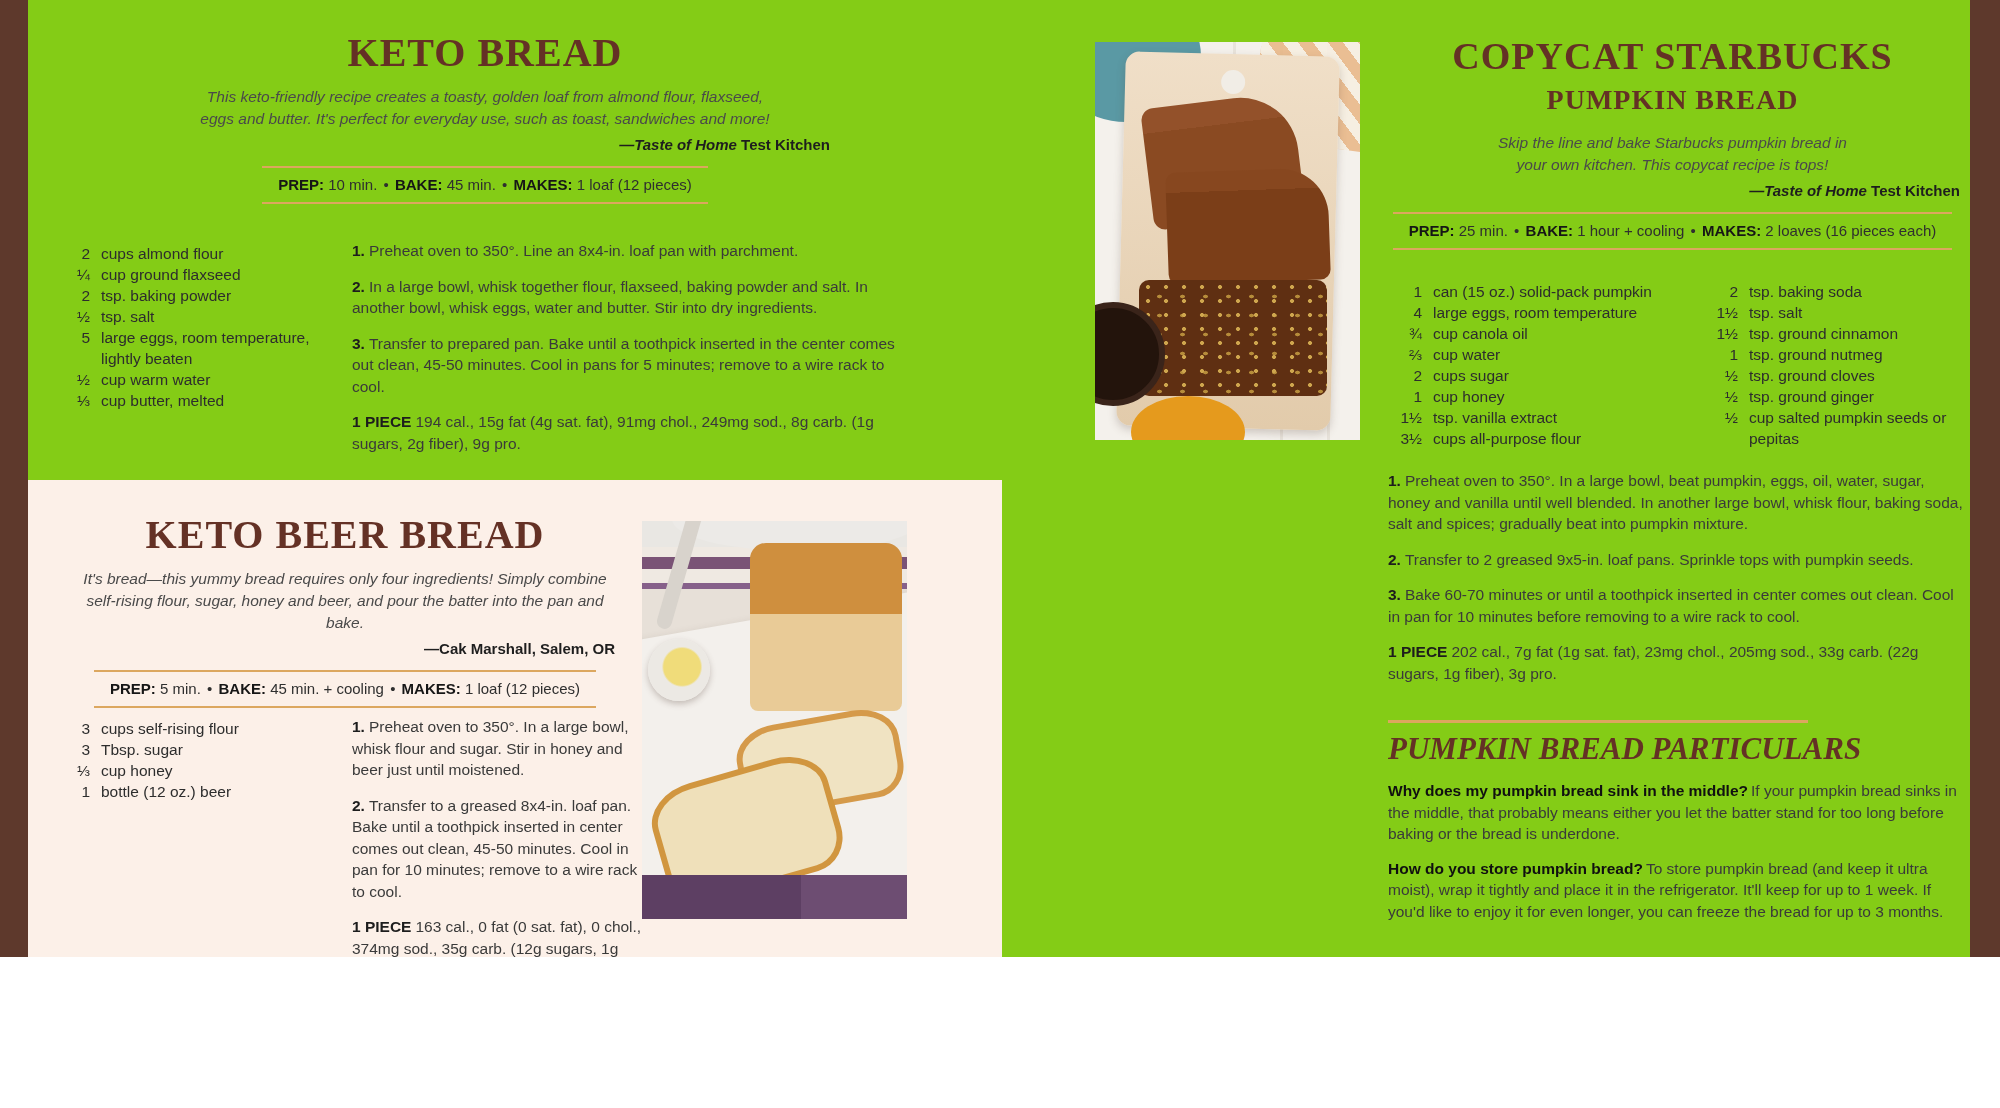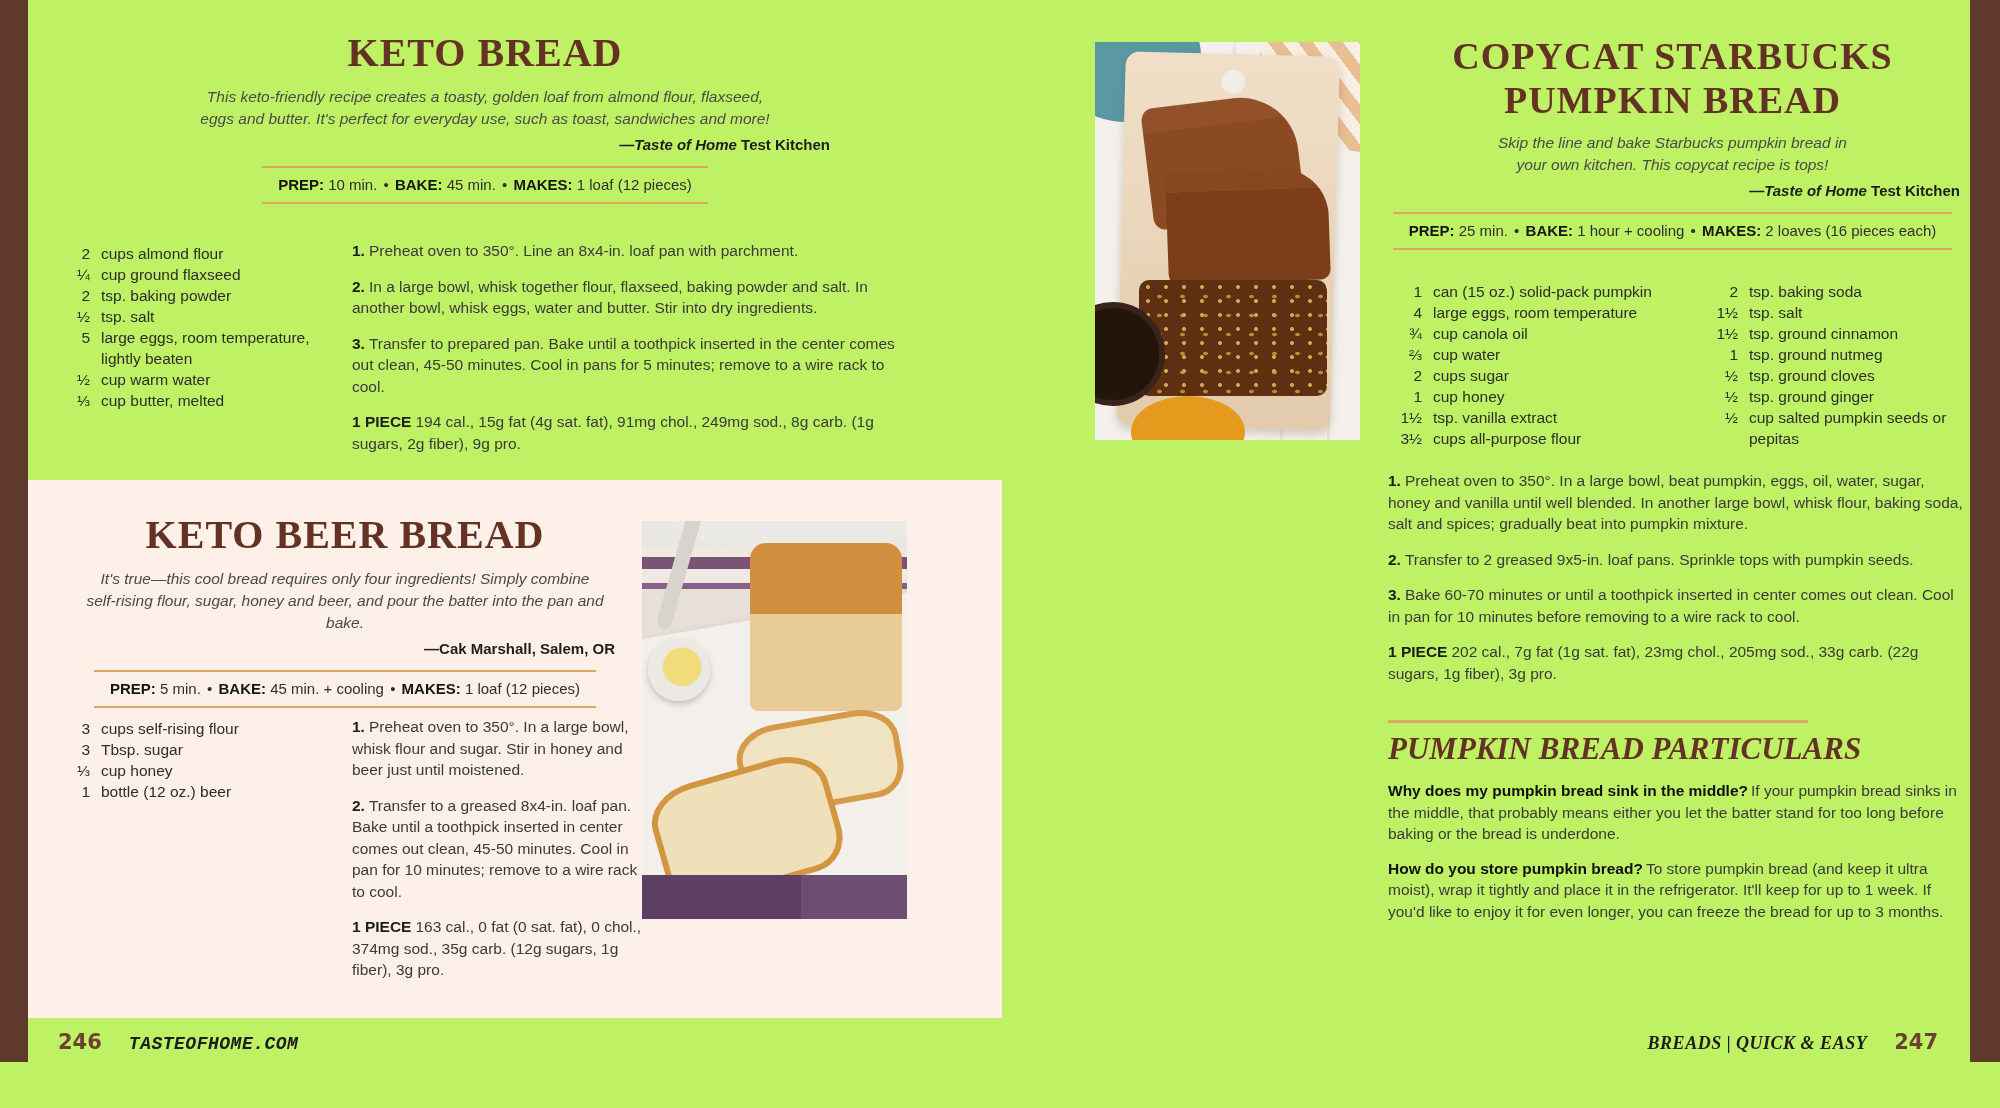--- a/index.html
+++ b/index.html
@@ -1,16 +1,16 @@
 <!DOCTYPE html>
 <html><head>
 <meta charset="utf-8">
 <style>
   html,body{margin:0;padding:0;background:#fff;}
-  .spread{position:relative;width:2000px;height:1108px;background:#bef264;overflow:hidden;
+  .spread{position:relative;width:2000px;height:957px;background:#84cc16;overflow:hidden;
           font-family:"Liberation Sans",sans-serif;color:#2f2f2f;}
 
   .strip{position:absolute;top:0;height:1062px;background:#5e392c;}
   .strip-left{left:0;width:28px;}
   .strip-right{right:0;width:30px;}
 
   .recipe-title{font-family:"Liberation Serif",serif;font-weight:bold;color:#643125;
                 font-size:40px;line-height:46px;letter-spacing:1px;}
   .desc{font-style:italic;font-size:15.5px;line-height:22px;color:#4a4a4a;margin-top:10px;}
   .attr{margin-top:6px;font-size:15px;font-weight:bold;color:#1e1e1e;text-align:right;}
@@ -156,21 +156,21 @@
     <p class="step"><b>2.</b><span>In a large bowl, whisk together flour, flaxseed, baking powder and salt. In another bowl, whisk eggs, water and butter. Stir into dry ingredients.</span></p>
     <p class="step"><b>3.</b><span>Transfer to prepared pan. Bake until a toothpick inserted in the center comes out clean, 45-50 minutes. Cool in pans for 5 minutes; remove to a wire rack to cool.</span></p>
     <p class="nutrition"><b>1 PIECE</b><span>194 cal., 15g fat (4g sat. fat), 91mg chol., 249mg sod., 8g carb. (1g sugars, 2g fiber), 9g pro.</span></p>
   </div>
 
   <div class="honey-bg"></div>
 
   <div class="abs center" style="left:75px;top:512px;width:540px;">
     <div class="recipe-title">KETO BEER BREAD</div>
     <div class="desc">
-      <div>It's true—this cool bread requires only four ingredients! Simply combine</div>
+      <div>It's bread—this yummy bread requires only four ingredients! Simply combine</div>
       <div>self-rising flour, sugar, honey and beer, and pour the batter into the pan and bake.</div>
     </div>
     <div class="attr">—Cak Marshall, Salem, OR</div>
     <div class="meta">
       <b>PREP:</b>
       <span>5 min.</span>
       <span class="sep">•</span>
       <b>BAKE:</b>
       <span>45 min. + cooling</span>
       <span class="sep">•</span>
@@ -228,21 +228,21 @@
       </div>
     <div class="pp-slice1"></div>
     <div class="pp-slice2"></div>
     <div class="pp-loaf"></div>
     <div class="pp-coffee"></div>
     <div class="pp-orange"></div>
   </div>
 
   <div class="abs center" style="left:1385px;top:34px;width:575px;">
     <div class="recipe-title" style="font-size:38px;line-height:44px;">COPYCAT STARBUCKS</div>
-    <div class="recipe-title" style="font-size:38px;line-height:44px;">PUMPKIN BREAD</div>
+    <div class="recipe-title" style="font-size:28px;line-height:44px;">PUMPKIN BREAD</div>
     <div class="desc">
       <div>Skip the line and bake Starbucks pumpkin bread in</div>
       <div>your own kitchen. This copycat recipe is tops!</div>
     </div>
     <div class="attr">
       <i>—Taste of Home</i>
       <span>Test Kitchen</span>
     </div>
     <div class="meta">
       <b>PREP:</b>

